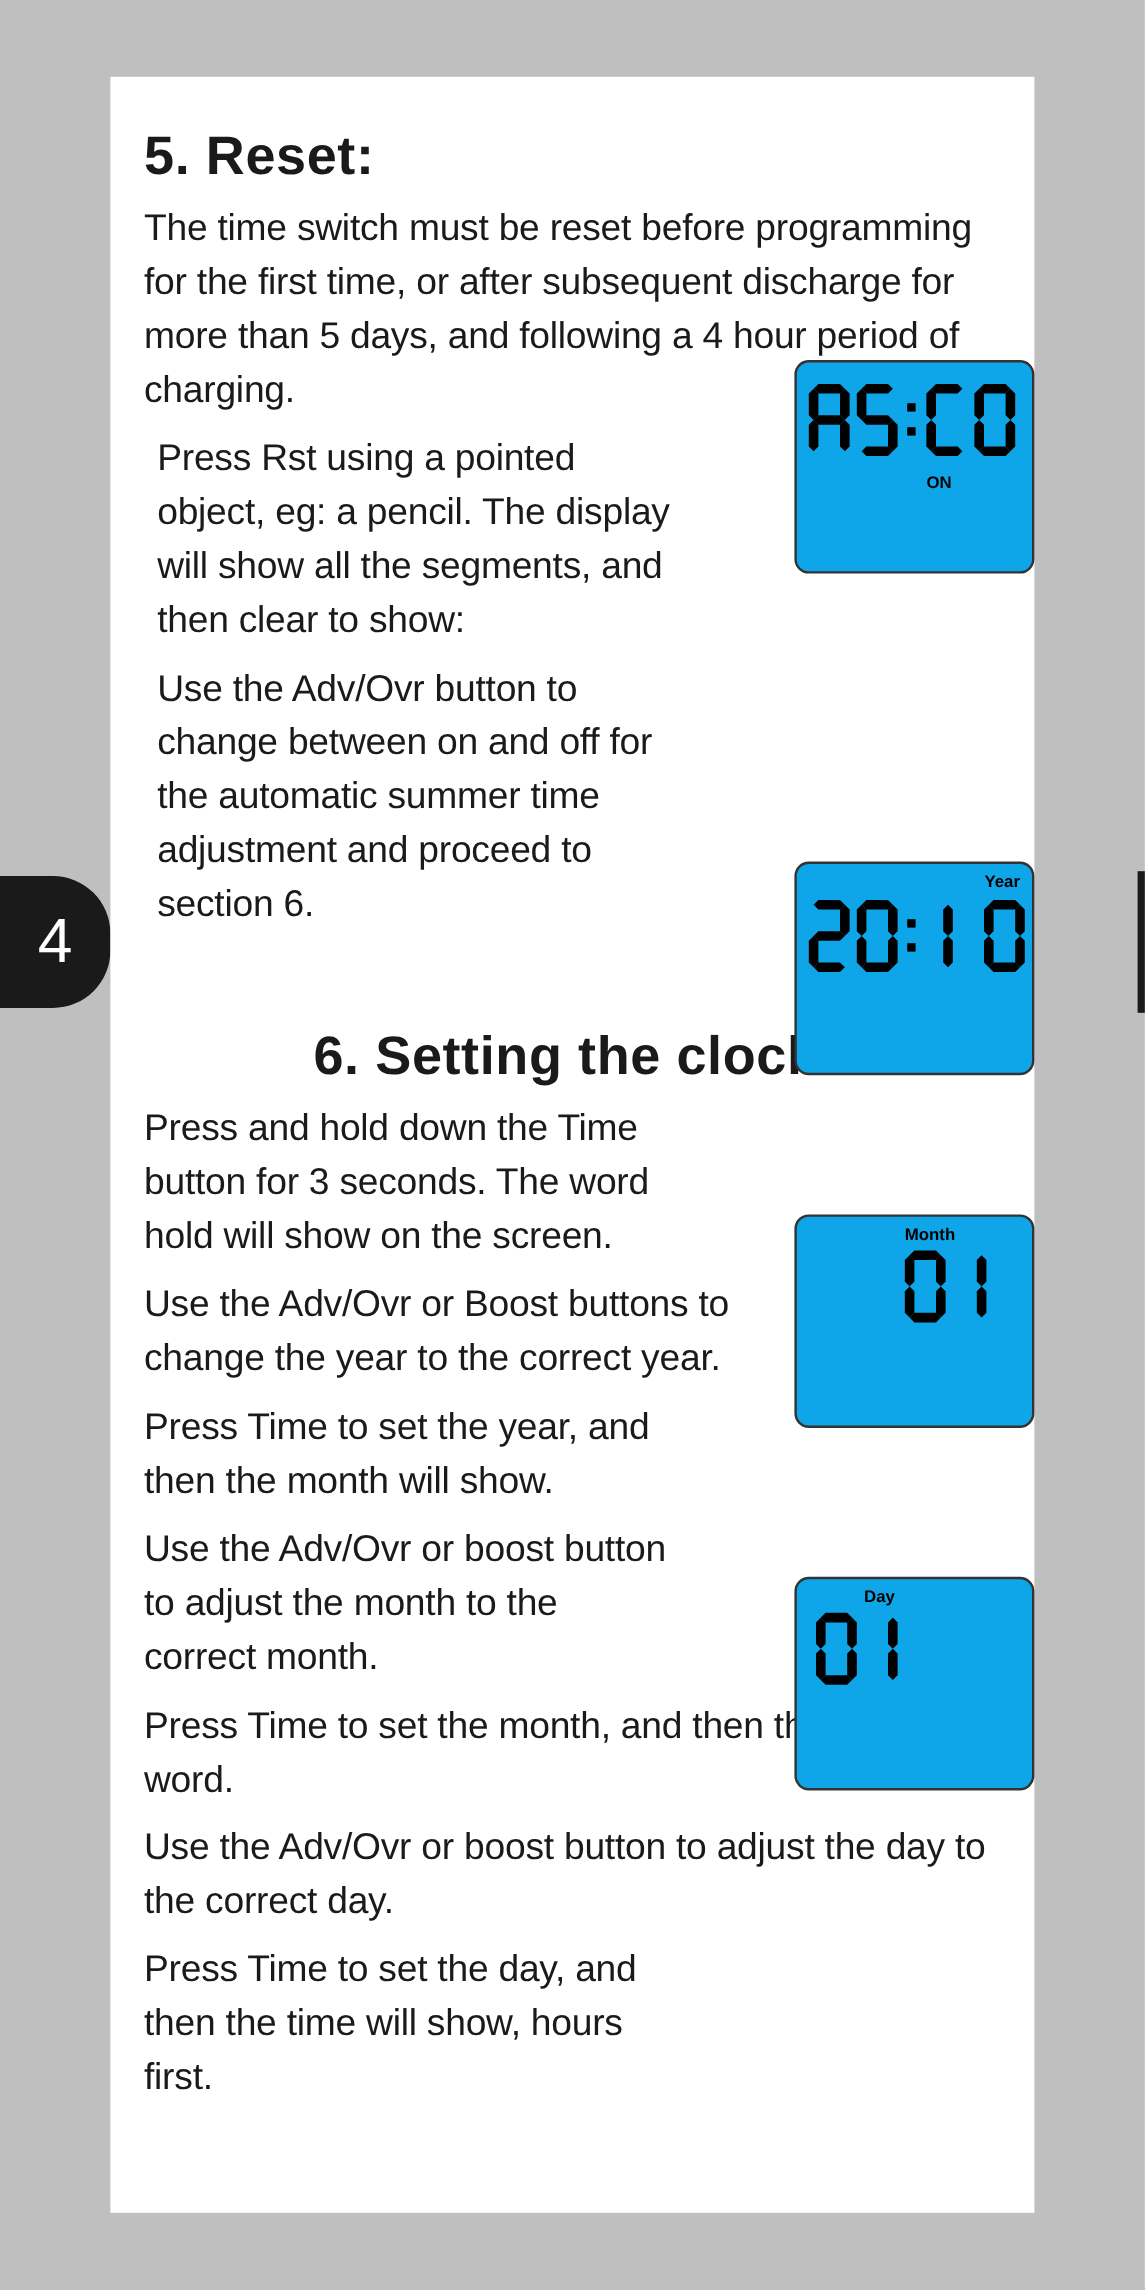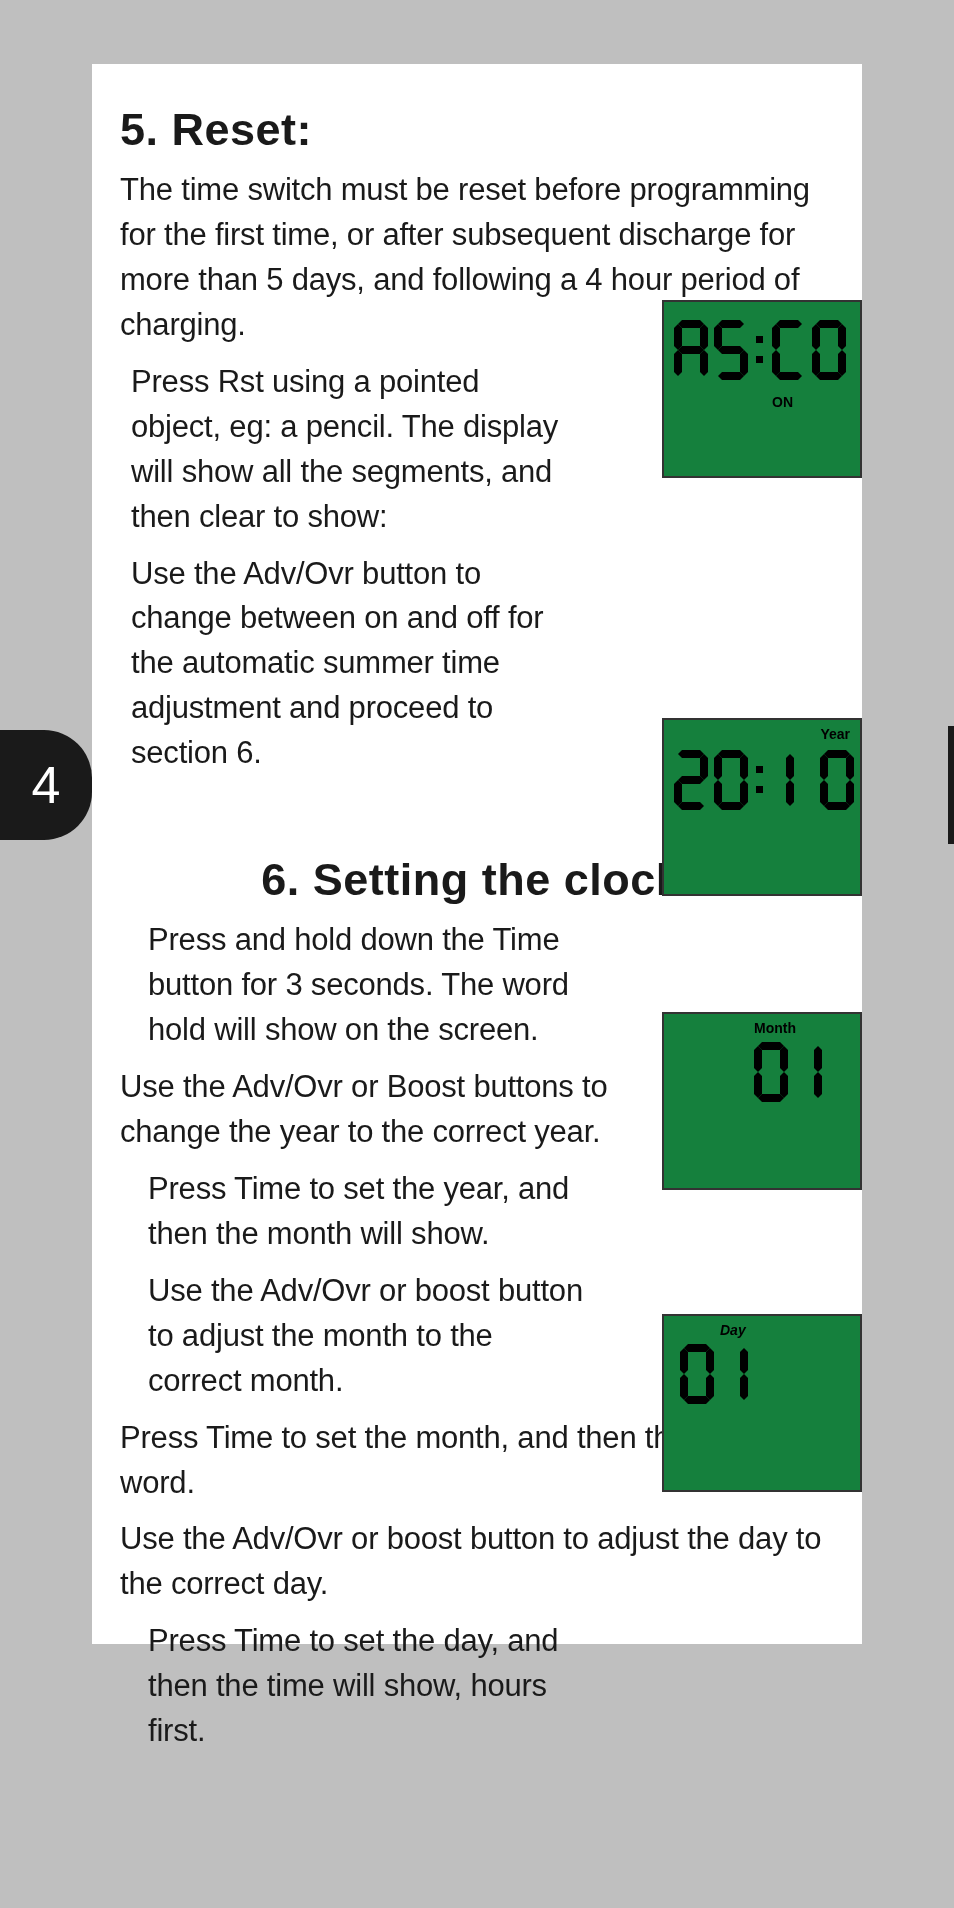--- a/index.html
+++ b/index.html
@@ -8,47 +8,47 @@
     background: #bfbfbf;
     font-family: "Segoe UI", "Helvetica Neue", Arial, sans-serif;
     color: #1a1a1a;
     position: relative;
   }
   .page {
     position: absolute;
     left: 92px;
     top: 64px;
     width: 770px;
-    height: 1580px;
+    height: 1780px;
     background: #ffffff;
     padding: 28px 24px 24px 28px;
   }
   h2 {
     font-weight: 600;
     font-size: 45px;
     letter-spacing: 0.5px;
     margin-top: 12px;
     margin-bottom: 6px;
   }
   h2.second { margin-top: 78px; text-align: center; }
   p {
     font-size: 31px;
     line-height: 1.45;
     margin-top: 12px;
     font-weight: 400;
     letter-spacing: -0.2px;
   }
   .narrow1 { width: 440px; margin-left: 11px; }
-  .narrow2 { width: 440px; margin-left: 28px; }
+  .narrow2 { width: 440px; }
   .narrow3 { width: 500px; }
   .lcd {
     position: absolute;
     border: 2px solid #333;
-    border-radius: 0;
-    background: #15803d;
+    border-radius: 12px;
+    background: #0ea5e9;
   }
   .lcd .annot {
     position: absolute;
     font-size: 14px;
     font-weight: 700;
     font-family: Arial, sans-serif;
     color: #000;
   }
   .tab {
     position: absolute;
@@ -218,21 +218,21 @@
         <use href="#hseg2" class="seg" x="4" y="0"></use>
         <use href="#vseg2" class="seg" x="0" y="4"></use>
         <use href="#vseg2" class="seg" x="26" y="4"></use>
         <use href="#vseg2" class="seg" x="0" y="30"></use>
         <use href="#vseg2" class="seg" x="26" y="30"></use>
         <use href="#hseg2" class="seg" x="4" y="52"></use>
       </g>
     </svg>
   </div>
 
-  <div class="lcd" style="right:0; top:1250px; width:200px; height:178px;font-style:italic;">
+  <div class="lcd" style="right:0; top:1250px; width:200px; height:178px;">
     <span class="annot" style="left:56px; top:6px;">Day</span>
     <svg viewBox="0 0 120 90" width="120" height="90" style="position:absolute;left:6px;top:18px;">
 
       <g transform="translate(10,10)">
         <use href="#hseg2" class="seg" x="4" y="0"></use>
         <use href="#vseg2" class="seg" x="0" y="4"></use>
         <use href="#vseg2" class="seg" x="26" y="4"></use>
         <use href="#vseg2" class="seg" x="0" y="30"></use>
         <use href="#vseg2" class="seg" x="26" y="30"></use>
         <use href="#hseg2" class="seg" x="4" y="52"></use>

